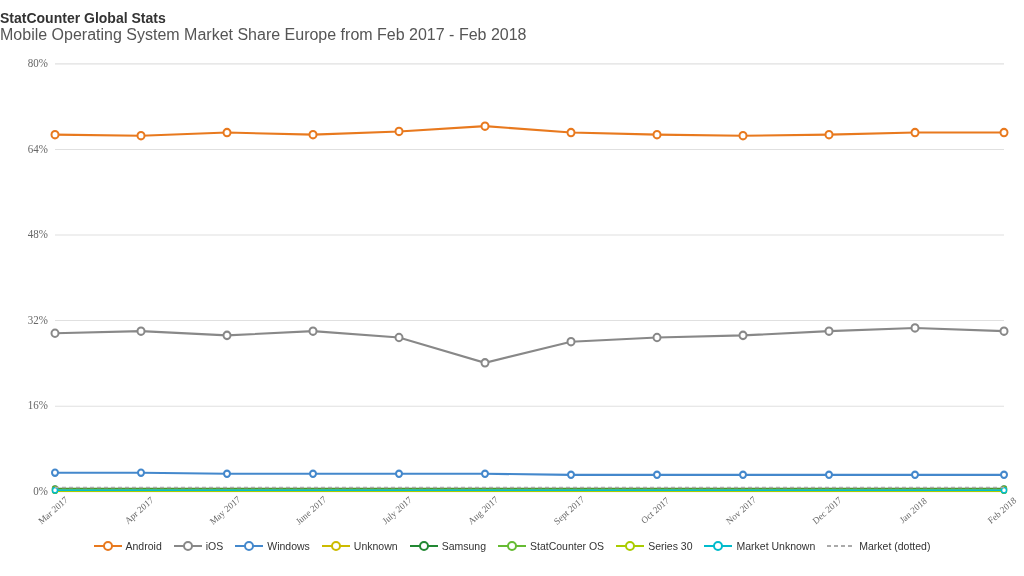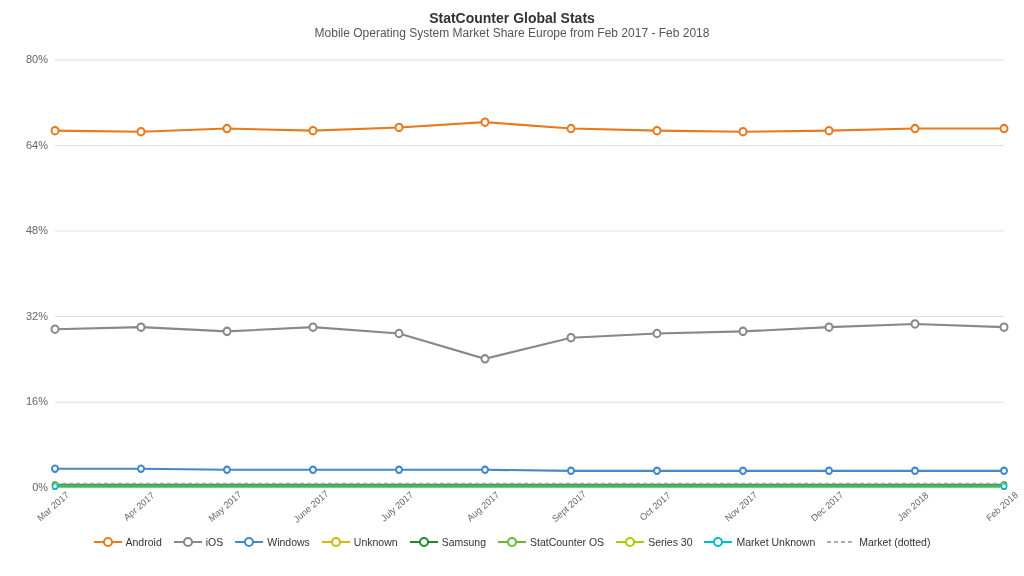--- a/index.html
+++ b/index.html
@@ -6,40 +6,41 @@
     body { background: #fff; font-family: Arial, sans-serif; width: 1024px; height: 576px; overflow: hidden; }
     
     #chart-container {
       width: 1024px;
       height: 576px;
       position: relative;
       background: #fff;
     }
 
     #title-area {
-      text-align: center;
+      text-align: left;
       padding-top: 10px;
       padding-bottom: 4px;
     }
 
     #main-title {
       font-size: 14px;
       font-weight: bold;
       color: #333;
     }
 
     #sub-title {
-      font-size: 12px;
+      font-size: 16px;
       color: #555;
     }
 
     #chart-wrapper {
       position: relative;
       width: 100%;
       height: calc(100% - 90px);
+      font-family: Liberation Serif, serif;
     }
 
     #legend {
       display: flex;
       justify-content: center;
       align-items: center;
       flex-wrap: wrap;
       gap: 4px 12px;
       padding: 6px 18px;
       font-size: 10.5px;

